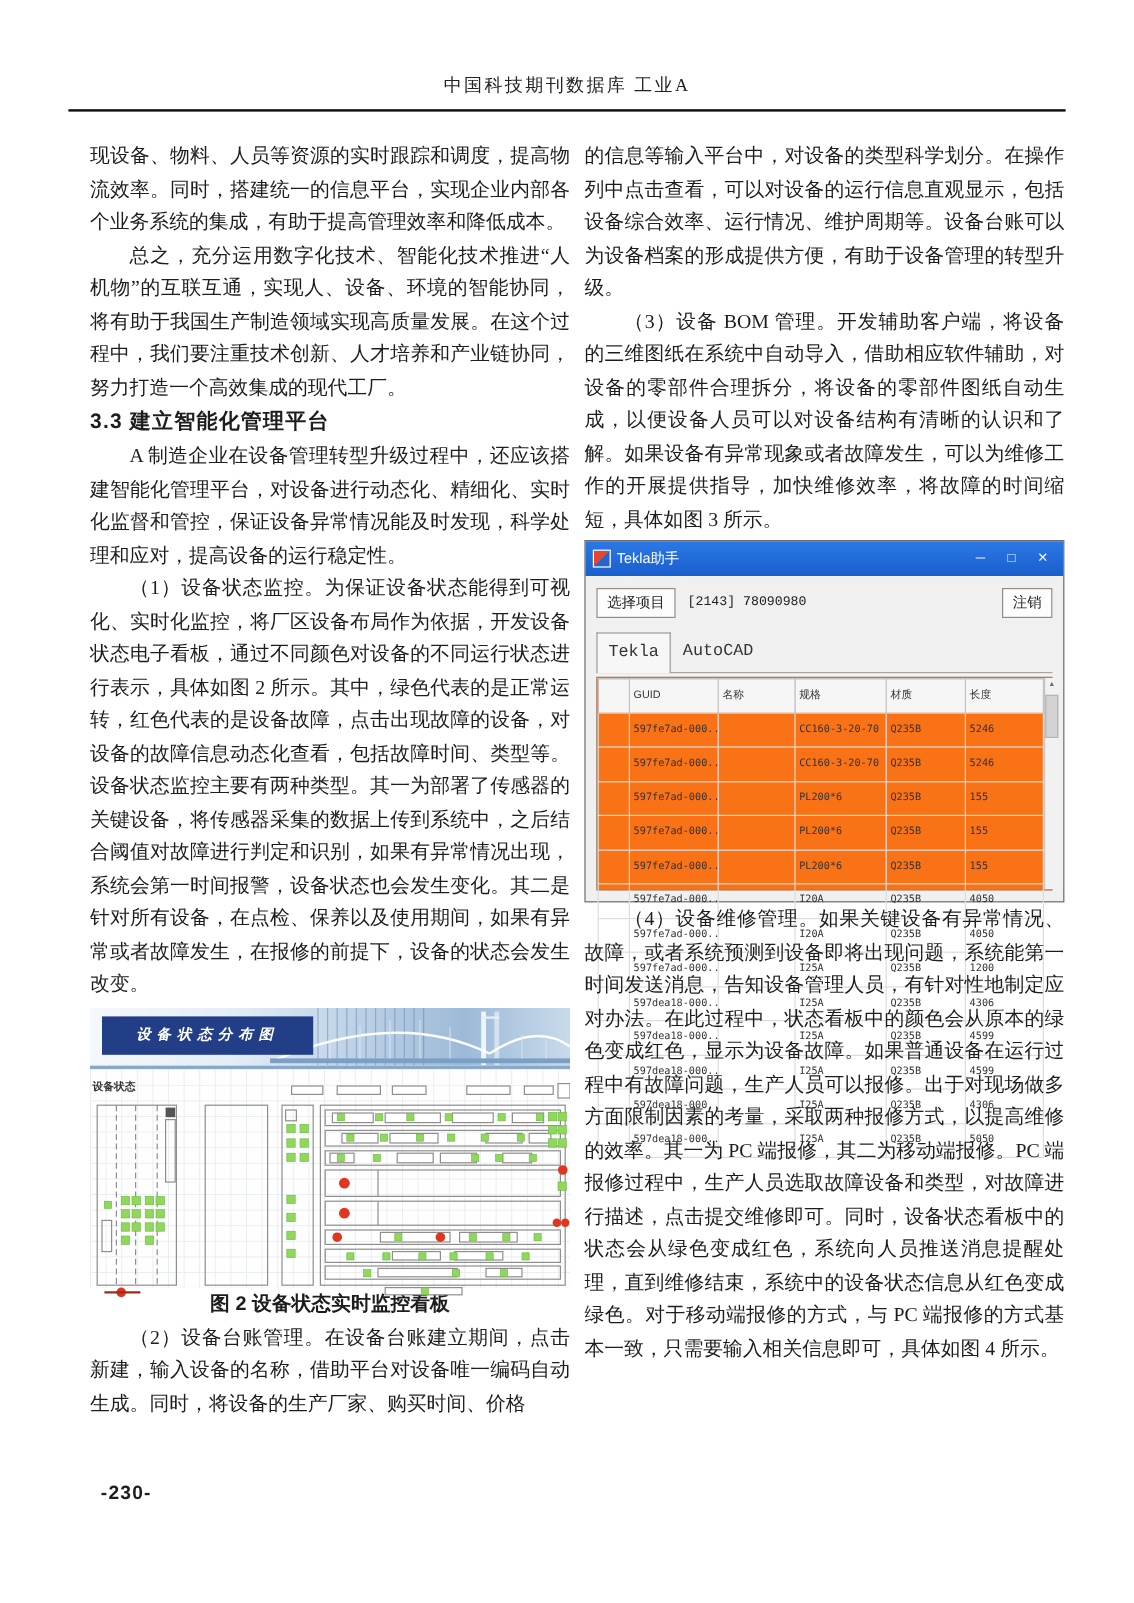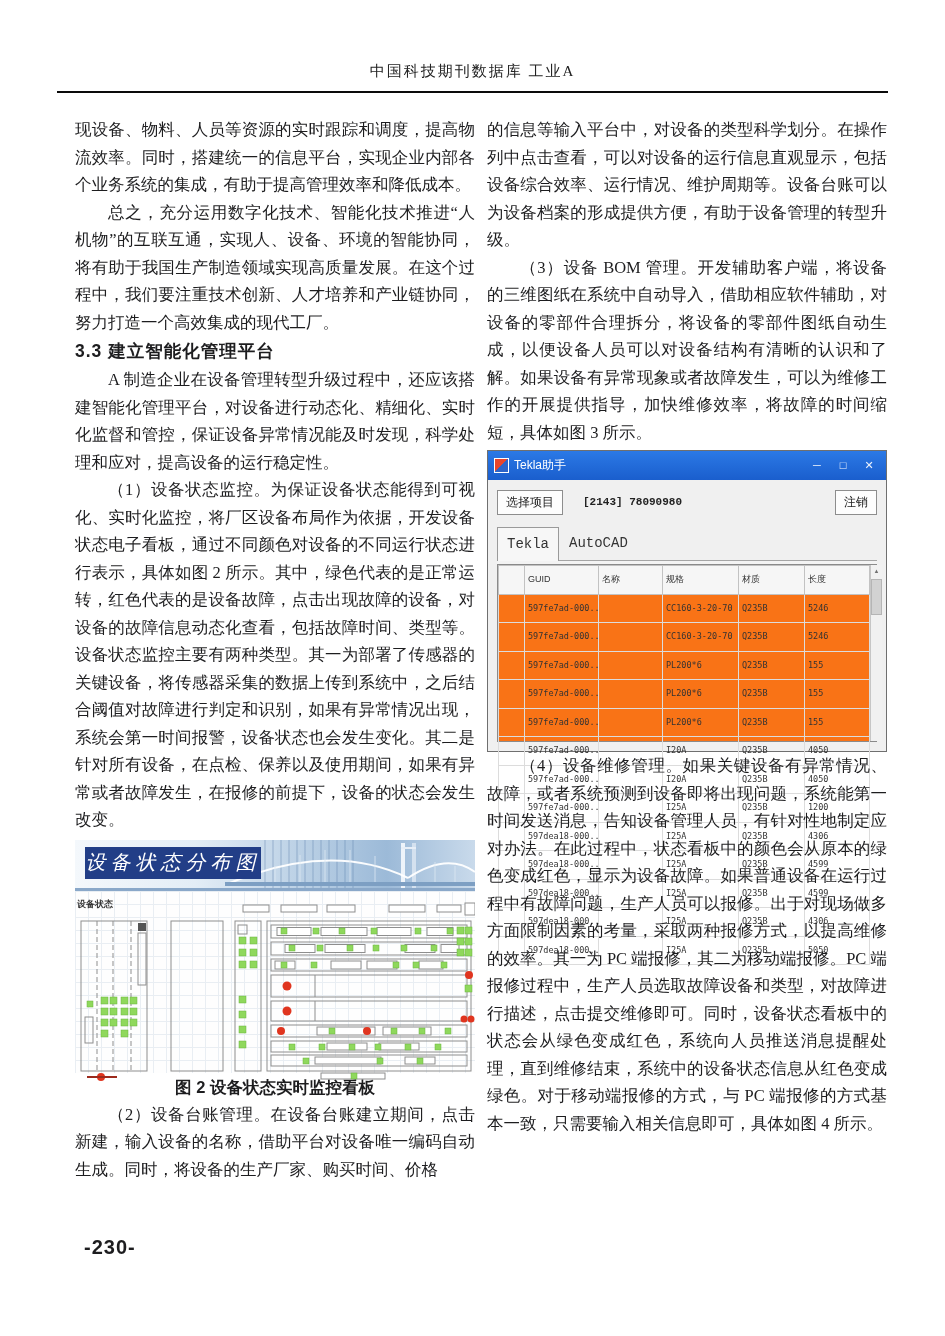--- a/index.html
+++ b/index.html
@@ -22,45 +22,45 @@
   .fig-caption{text-align:center;font-family:"Liberation Sans","DejaVu Sans",sans-serif;
                font-weight:bold;font-size:16.5px;line-height:28px;margin:4px 0 2px;}
 
   
   .fig2{width:400px;margin-top:6px;}
   .fig2-banner{position:relative;height:48px;overflow:hidden;
      background:linear-gradient(90deg,#f4f8fc 0%,#e3edf6 30%,#bdd2e6 55%,#9cbad8 78%,#c9daeb 100%);
      border-bottom:3px solid #8aa8c9;}
   .fig2-title{position:absolute;left:10px;top:7px;width:176px;height:32px;background:#223e87;
      color:#ffffff;display:flex;align-items:center;justify-content:center;
-     font-size:20px;font-weight:normal;font-style:italic;letter-spacing:5px;}
+     font-size:12px;font-weight:bold;font-style:italic;letter-spacing:5px;}
   .fig2-plan{position:relative;height:182px;background-color:#fefefe;
      background-image:linear-gradient(#e9eef3 1px,transparent 1px),
                       linear-gradient(90deg,#e9eef3 1px,transparent 1px);
      background-size:13px 13px;}
-  .fig2-label{position:absolute;top:1px;left:2px;font-family:Liberation Mono, monospace;
+  .fig2-label{position:absolute;top:1px;left:2px;font-family:Liberation Serif, serif;
      font-size:9px;font-weight:bold;color:#333;}
   .fig2-plan svg{position:absolute;left:0;top:10px;}
 
   
   .tekla{width:398px;border:1px solid #6f6f6f;background:#f0f0f0;margin-top:4px;
          font-family:"Liberation Sans","DejaVu Sans",sans-serif;}
   .tekla-titlebar{height:29px;background:linear-gradient(#2b79e6,#1a5ecd);display:flex;
          align-items:center;color:#fff;font-size:12px;padding:0 4px;}
   .tekla-logo{width:13px;height:13px;margin:0 5px 0 2px;
          background:linear-gradient(135deg,#e8452c 0 50%,#2b64c9 50% 100%);
          border:1px solid #fff;}
   .tekla-title{flex:1;}
   .tekla-controls{display:flex;}
   .tekla-controls span{width:26px;text-align:center;font-size:11px;cursor:default;opacity:.92;}
   .tekla-toolbar{display:flex;align-items:center;padding:9px 9px 5px 9px;}
   .btn{background:#fdfdfd;border:1px solid #8d8d8d;font-size:12px;padding:3px 8px;
        font-family:inherit;color:#222;}
   .project-id{font-family:"Liberation Mono","DejaVu Sans Mono",monospace;font-size:11px;
-       margin-left:20px;flex:1;color:#222;font-weight:bold;}
+       margin-left:10px;flex:1;color:#222;}
   .tekla-tabs{display:flex;padding:4px 9px 0 9px;}
   .tab{font-size:14px;font-family:"Liberation Mono","DejaVu Sans Mono",monospace;
        padding:3px 9px;color:#333;border:1px solid transparent;border-bottom:none;}
   .tab.active{background:#f7f7f7;border-color:#9a9a9a;position:relative;top:1px;}
   .tekla-panel{border-top:1px solid #a5a5a5;margin:0 9px 9px 9px;background:#f3f3f3;
        padding:3px 0 0 0;}
   .connected-row{display:flex;justify-content:space-between;align-items:center;
        padding:2px 1px 5px 1px;font-size:12px;}
   .btn.small{font-size:11px;padding:2px 14px;}
   .tbl-wrap{display:flex;border:1px solid #8a8a8a;background:#f97316;height:176px;}
@@ -72,21 +72,21 @@
   table.bom td{border:1px solid #dcdcdc;height:10.4px;padding:0 3px;overflow:hidden;
        white-space:nowrap;}
   .scrollbar{width:13px;background:#f1f1f1;border-left:1px solid #c6c6c6;display:flex;
        flex-direction:column;align-items:center;}
   .scroll-arrow{font-size:6px;color:#707070;line-height:12px;}
   .scroll-thumb{width:9px;height:34px;background:#d2d2d2;border:1px solid #b5b5b5;margin-top:2px;}
 
   
   .page-number{position:absolute;left:84px;top:1236px;
        font-family:"Liberation Sans","DejaVu Sans",sans-serif;font-weight:bold;
-       font-size:20px;letter-spacing:1px;color:#1d1d1f;}
+       font-size:16px;letter-spacing:1px;color:#1d1d1f;}
 
   
   .plan-stroke{stroke:#8e8e8e;fill:none;stroke-width:1;}
   .plan-rect{stroke:#8e8e8e;fill:#ffffff;stroke-width:1;}
   .gdot{fill:#8fd85c;stroke:#6ab53e;stroke-width:.5;}
   .rdot{fill:#e0351f;}
 </style>
 </head>
 <body>
 

